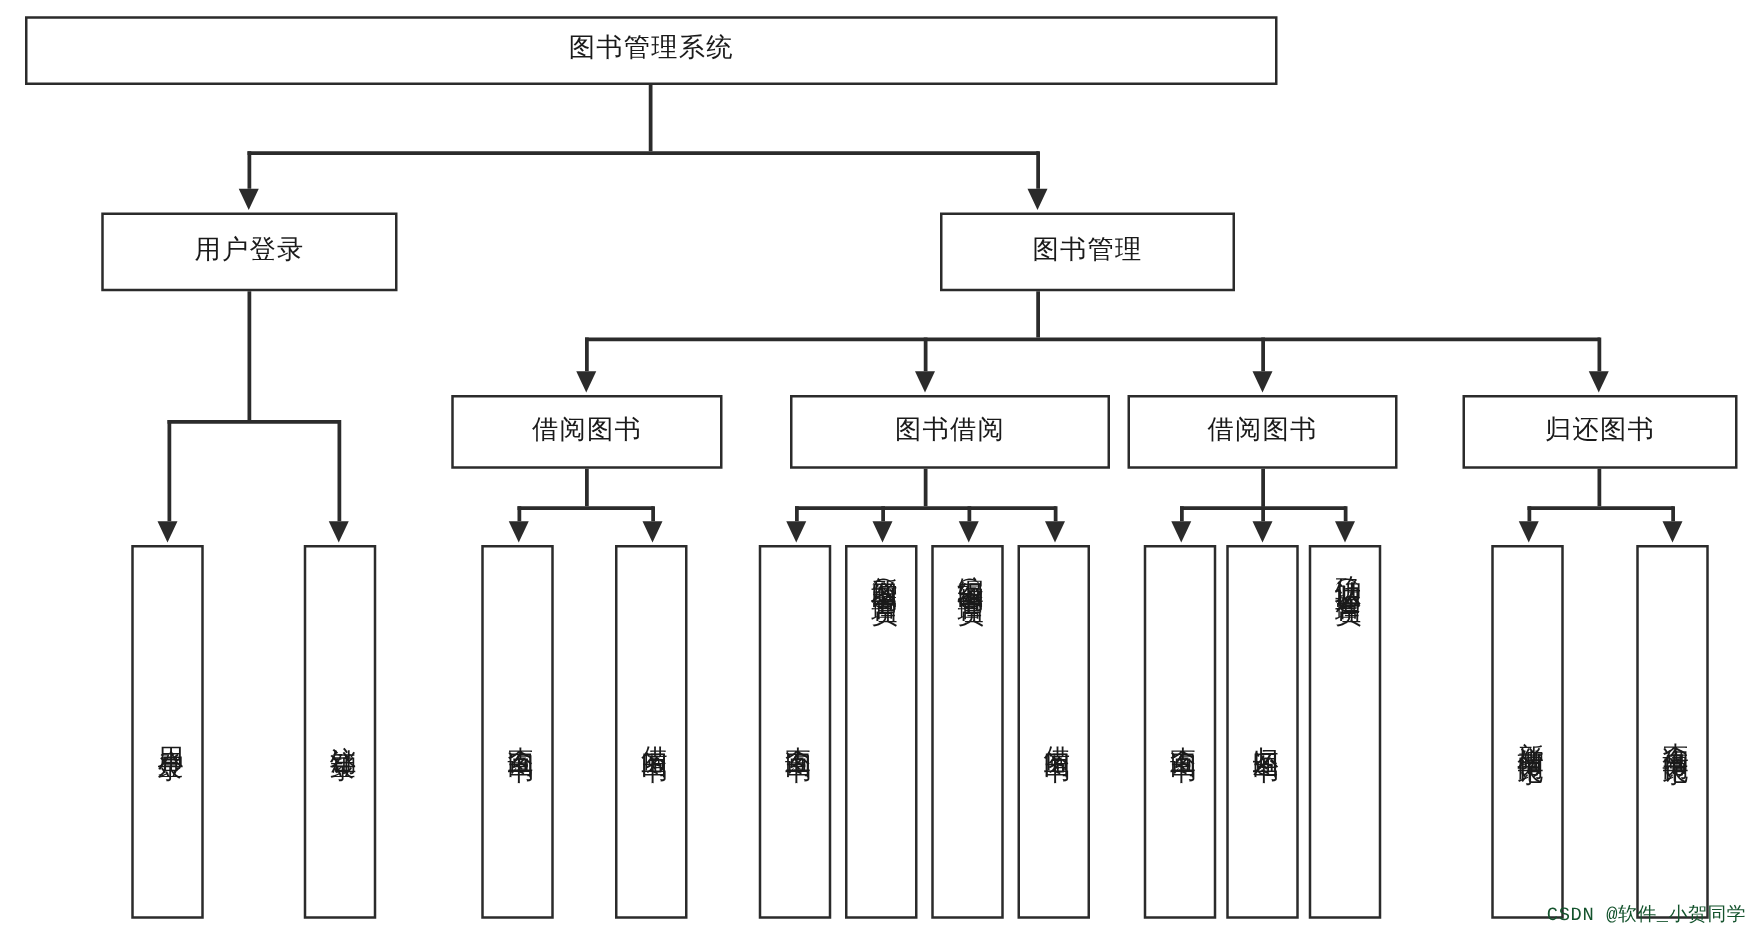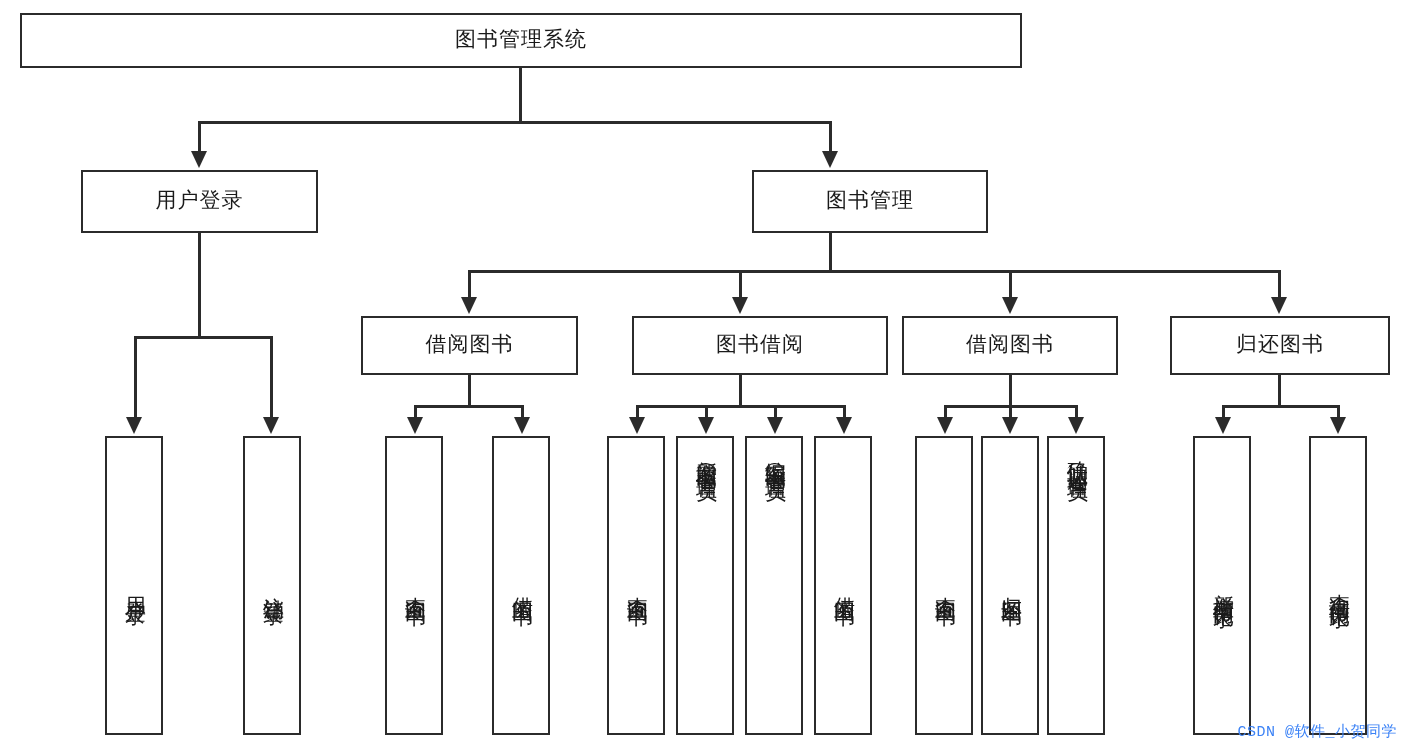--- a/index.html
+++ b/index.html
@@ -66,21 +66,21 @@
     height: 0;
     border-left: 8px solid transparent;
     border-right: 8px solid transparent;
     border-top: 17px solid #2b2b2b;
   }
   #watermark {
     position: absolute;
     right: 8px;
     bottom: 6px;
     font-size: 15px;
-    color: #3b82f6;
+    color: #14532d;
     white-space: nowrap;
     letter-spacing: 0.5px;
   }
 </style>
 </head>
 <body>
 
 <div id="canvas">
 
   <div class="node" style="left:20px; top:13px; width:1002px; height:55px;">

